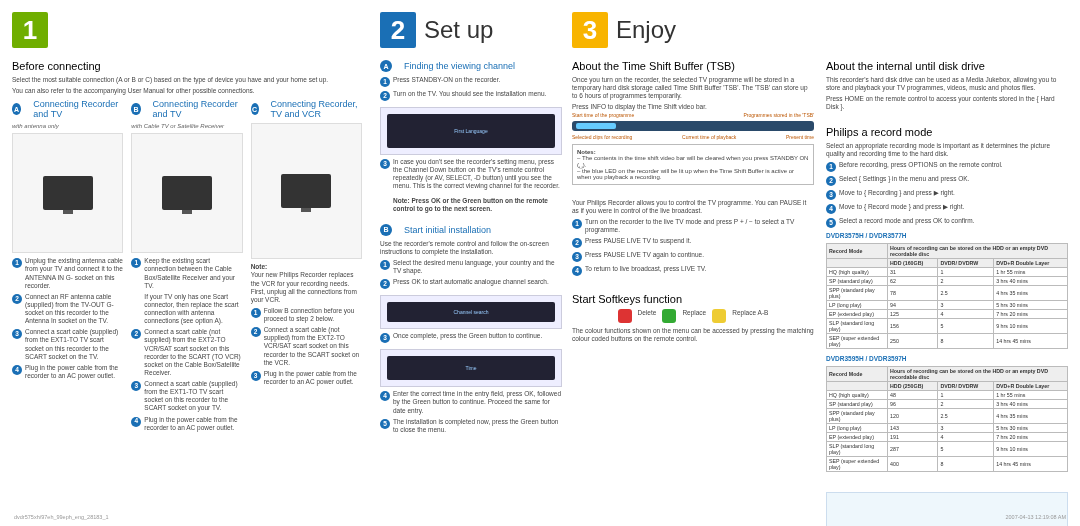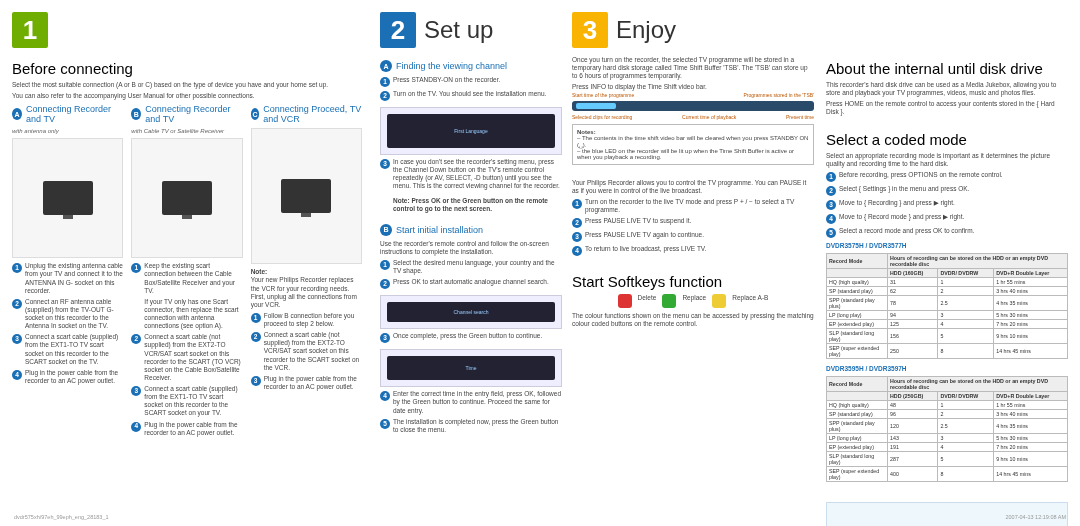--- a/index.html
+++ b/index.html
@@ -30,22 +30,22 @@
   .enjoy-col { flex: 1 1 0; display: flex; flex-direction: column; gap: 10px; }
   .sec-header { display: flex; align-items: center; gap: 8px; margin-bottom: 8px; }
   .big-num {
     width: 36px; height: 36px; display: flex; align-items: center; justify-content: center;
     font-size: 26px; font-weight: bold; color: #fff; border-radius: 2px;
   }
   .num-green { background: #6fae00; }
   .num-blue  { background: #1a6fb5; }
   .num-yellow{ background: #f8b400; }
   .sec-title { font-size: 24px; font-weight: 300; color: #333; }
-  .sub-head { font-size: 15px; font-weight: normal; color: #000; margin: 4px 0 4px 0; }
-  .blue-head { font-size: 9px; color: #1a6fb5; margin: 4px 0 4px 0; display: flex; align-items: center; gap: 4px; }
+  .sub-head { font-size: 11px; font-weight: normal; color: #000; margin: 4px 0 4px 0; }
+  .blue-head { font-size: 9px; color: #1a6fb5; margin: 4px 0 4px 0; display: flex; align-items: center; gap: 12px; }
   .circle-letter {
     display: inline-flex; align-items: center; justify-content: center;
     width: 12px; height: 12px; border-radius: 50%;
     background: #1a6fb5; color: #fff; font-size: 7px; font-weight: bold;
   }
   .bullet-num {
     display: inline-flex; align-items: center; justify-content: center;
     width: 10px; height: 10px; border-radius: 50%;
     background: #1a6fb5; color: #fff; font-size: 6.5px; font-weight: bold; flex-shrink: 0;
     margin-right: 3px; margin-top: 1px;
@@ -181,21 +181,21 @@
           <div class="bullet-item">
               <span class="bullet-num">4</span>
               <span class="txt tiny">Plug in the power cable from the recorder to an AC power outlet.</span>
             </div>
         </div>
       </div>
 
       <div>
         <div class="blue-head">
           <span class="circle-letter">C</span>
-          <span>Connecting Proceed, TV and VCR</span>
+          <span>Connecting Recorder, TV and VCR</span>
         </div>
         <div class="diagram" style="height:136px">
           <div class="fake-tv"></div>
         </div>
         <div class="tiny"><b>Note:</b></div>
         <div class="tiny">Your new Philips Recorder replaces the VCR for your recording needs. First, unplug all the connections from your VCR.</div>
         <div style="margin-top:3px">
           <div class="bullet-item">
               <span class="bullet-num">1</span>
               <span class="txt tiny">Follow B connection before you proceed to step 2 below.</span>
@@ -276,20 +276,21 @@
   <div class="section section-enjoy" style="flex-direction:column">
     <div class="enjoy-header-wrap">
       <div class="big-num num-yellow">3</div>
       <div class="sec-title">Enjoy</div>
     </div>
 
     <div class="enjoy-inner">
 
       <div class="enjoy-col">
         <div>
+          <div class="sub-head">About the Time Shift Buffer (TSB)</div>
           <div class="tiny">Once you turn on the recorder, the selected TV programme will be stored in a temporary hard disk storage called Time Shift Buffer 'TSB'. The 'TSB' can store up to 6 hours of programmes temporarily.</div>
           <div class="tiny" style="margin-top:3px">Press INFO to display the Time Shift video bar.</div>
           <div class="tsb-labels">
             <span>Start time of the programme</span>
             <span>Programmes stored in the 'TSB'</span>
           </div>
           <div class="tsb-bar"></div>
           <div class="tsb-labels">
             <span>Selected clips for recording</span>
             <span>Current time of playback</span>
@@ -339,21 +340,21 @@
       </div>
 
       <div class="enjoy-col">
         <div>
           <div class="sub-head">About the internal until disk drive</div>
           <div class="tiny">This recorder's hard disk drive can be used as a Media Jukebox, allowing you to store and playback your TV programmes, videos, music and photos files.</div>
           <div class="tiny" style="margin-top:3px">Press HOME on the remote control to access your contents stored in the { Hard Disk }.</div>
         </div>
 
         <div>
-          <div class="sub-head">Select a coded mode</div>
+          <div class="sub-head">Philips a record mode</div>
           <div class="tiny">Select an appropriate recording mode is important as it determines the picture quality and recording time to the hard disk.</div>
           <div style="margin-top:3px">
             <div class="bullet-item">
                 <span class="bullet-num">1</span>
                 <span class="txt tiny">Before recording, press OPTIONS on the remote control.</span>
               </div>
             <div class="bullet-item">
                 <span class="bullet-num">2</span>
                 <span class="txt tiny">Select { Settings } in the menu and press OK.</span>
               </div>

